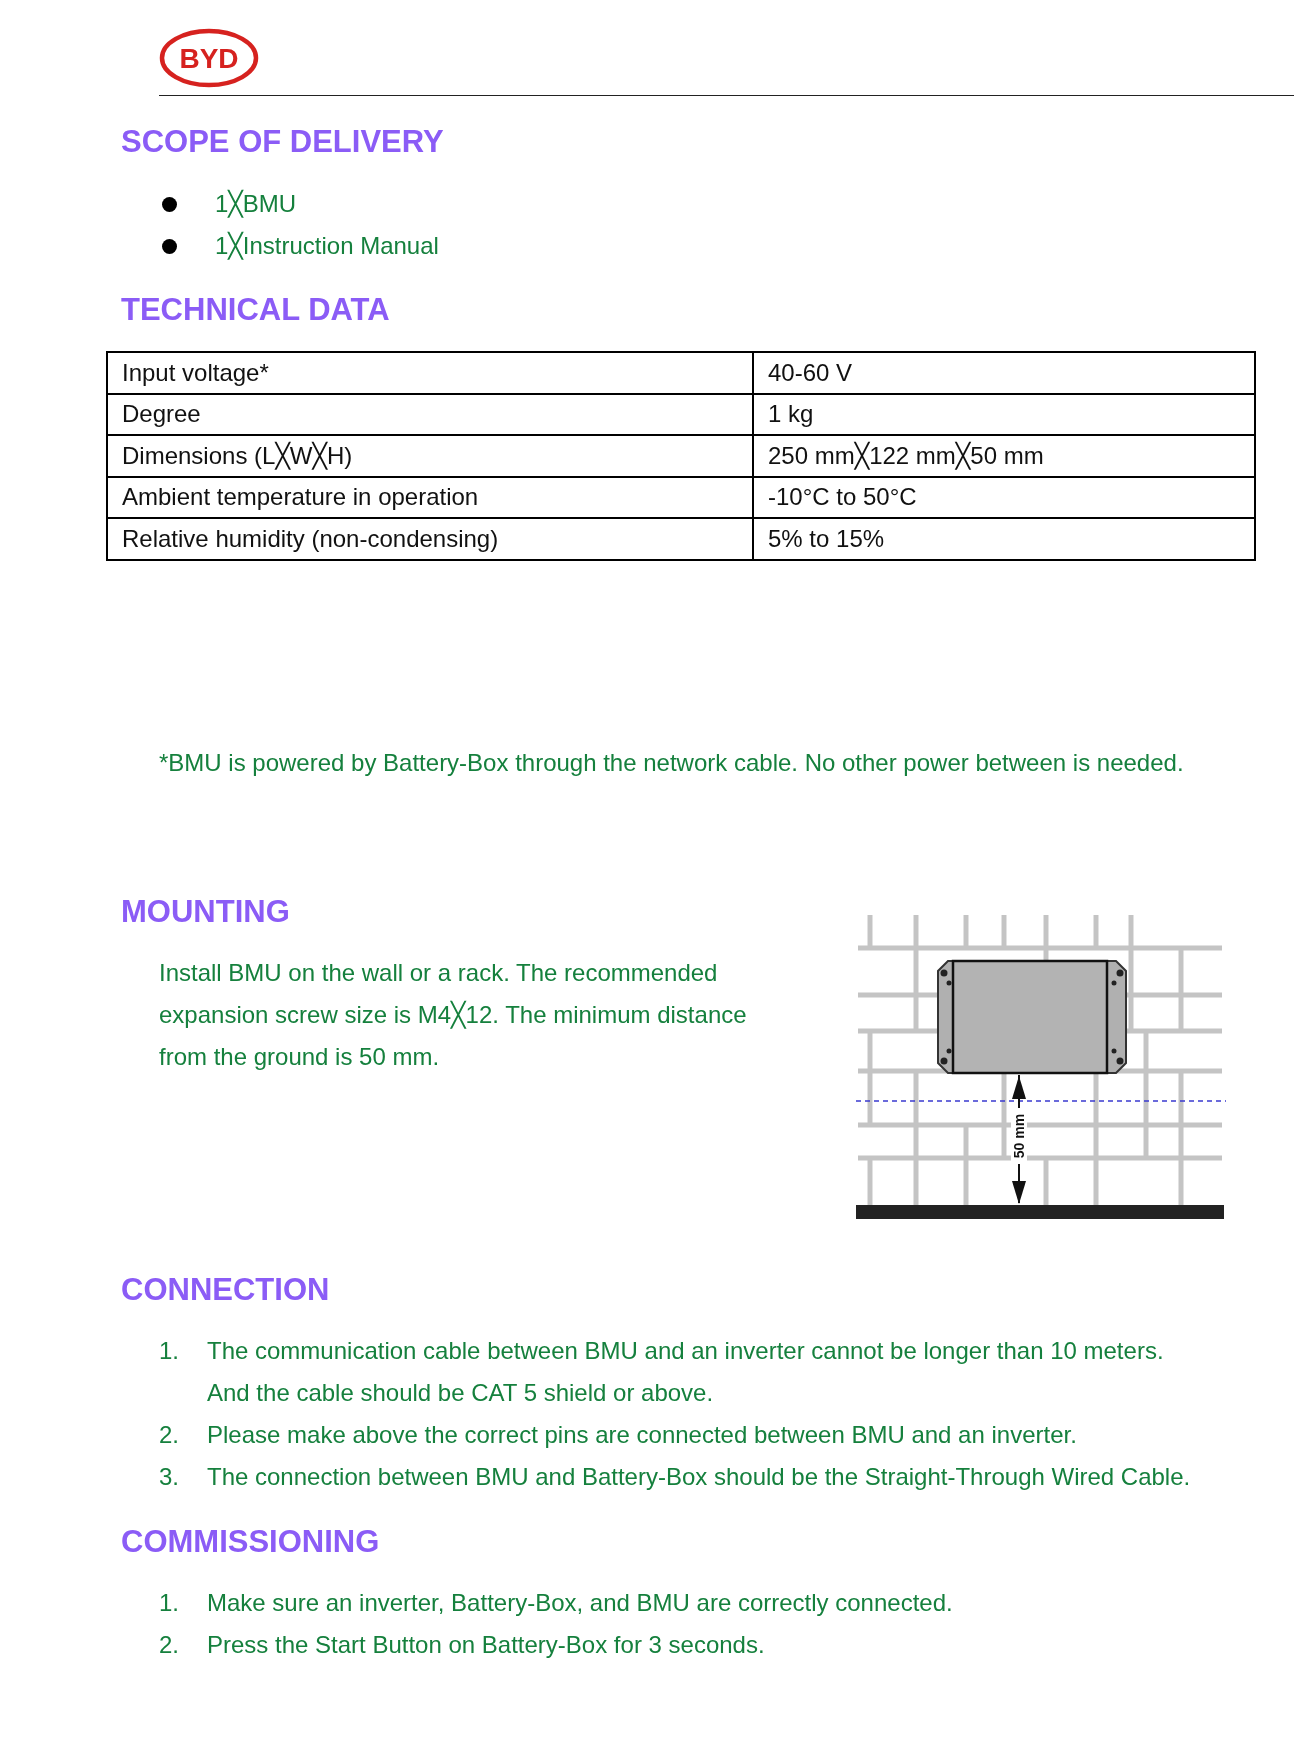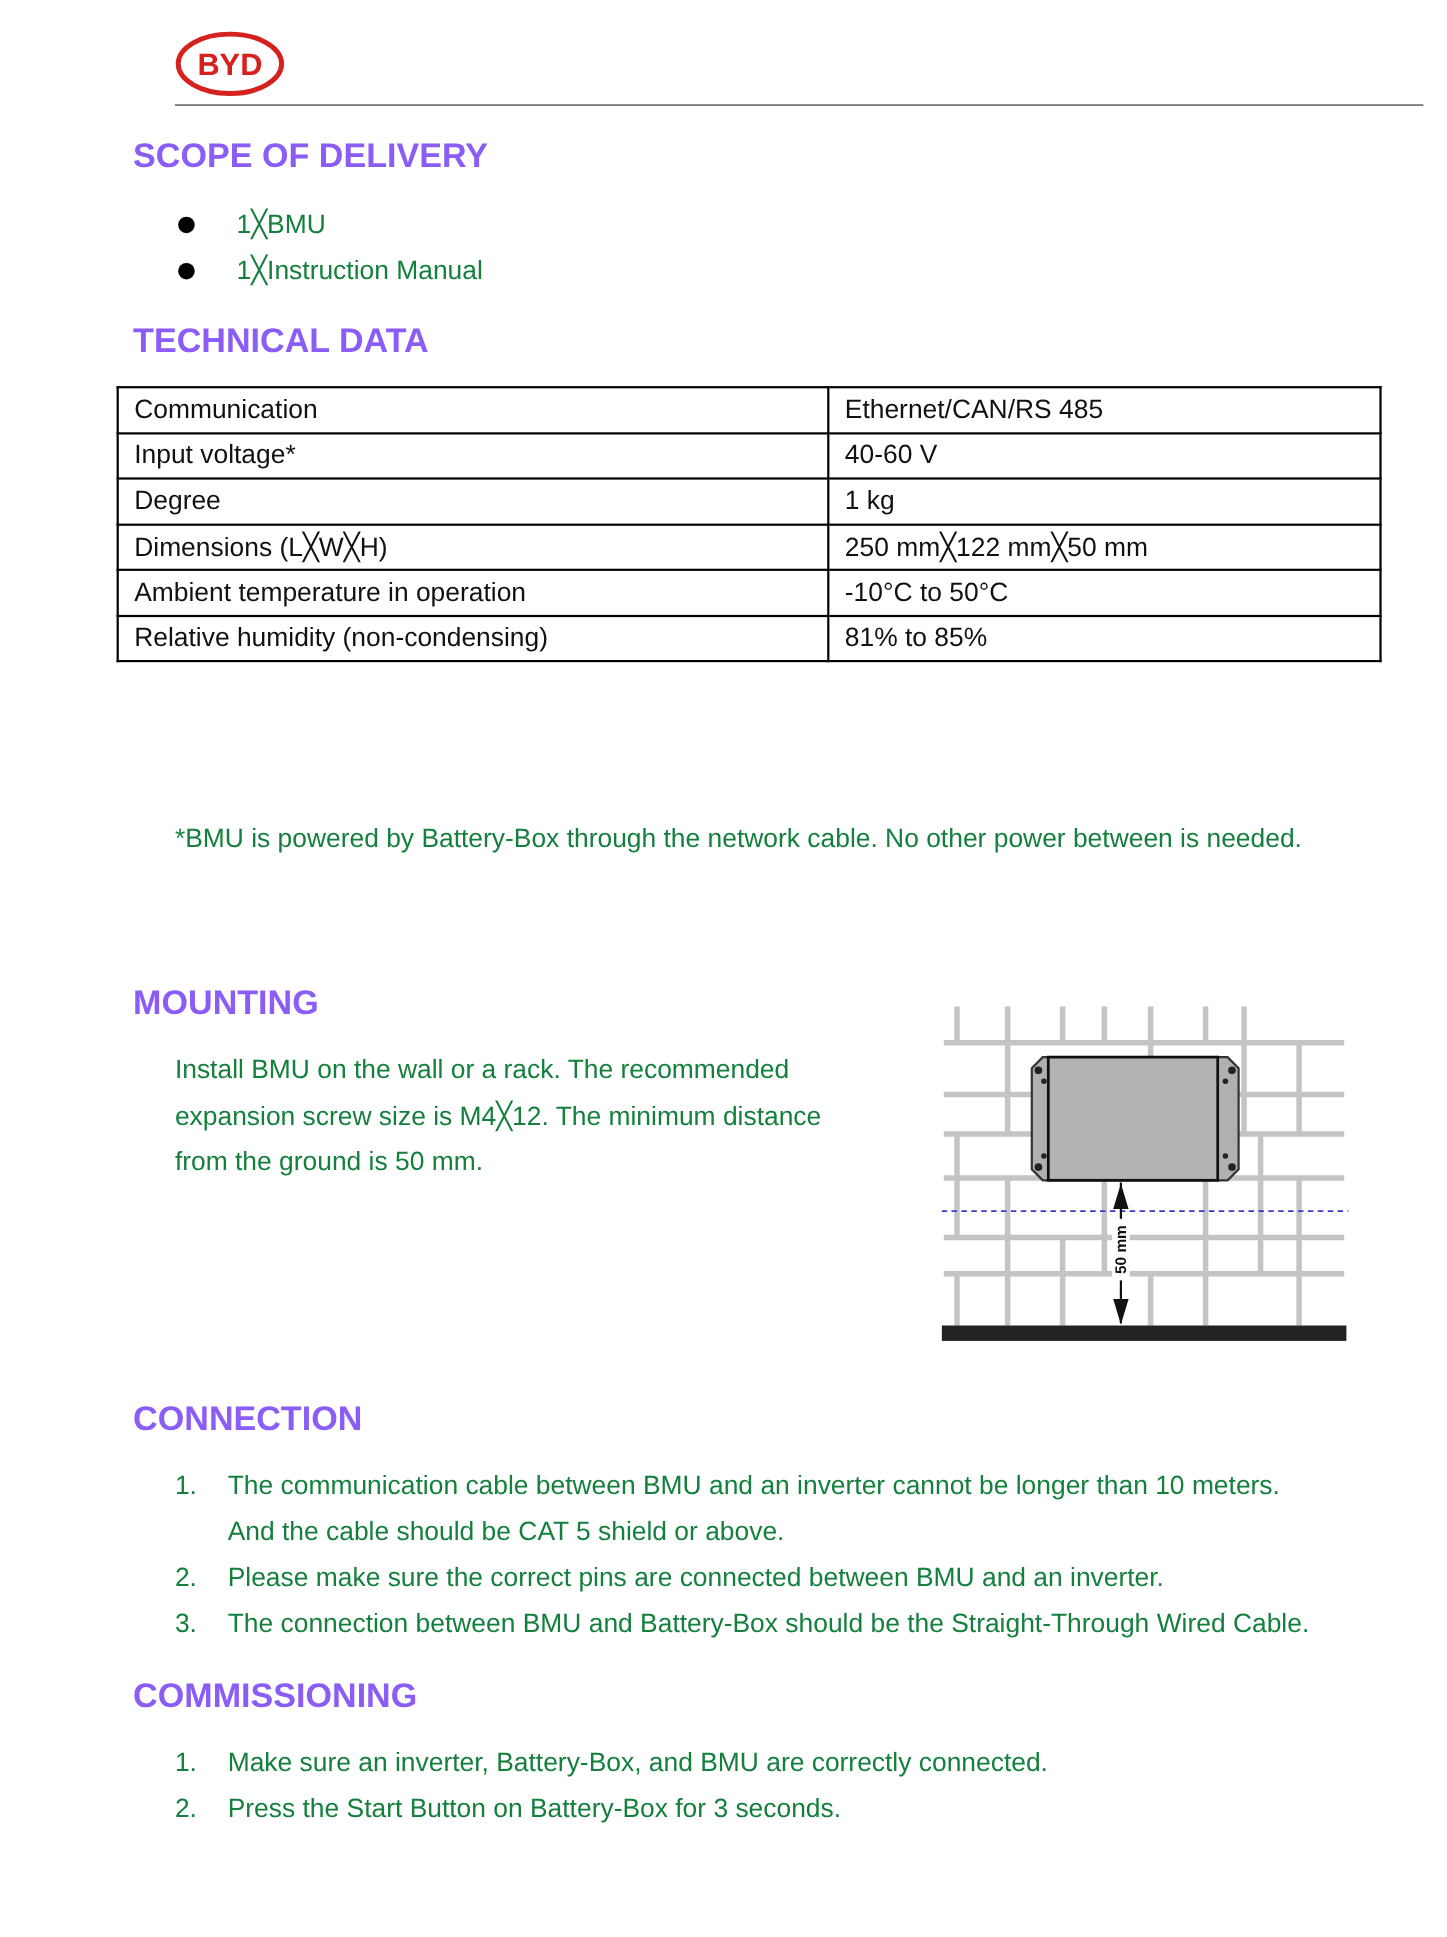--- a/index.html
+++ b/index.html
@@ -30,43 +30,39 @@
 
 <h2 class="sec" style="top:124px">SCOPE OF DELIVERY</h2>
 <div class="abs bullet" style="left:124px; top:197px"></div>
 <div class="abs body-text" style="left:177px; top:190px">1╳BMU</div>
 <div class="abs bullet" style="left:124px; top:239px"></div>
 <div class="abs body-text" style="left:177px; top:232px">1╳Instruction Manual</div>
 
 <h2 class="sec" style="top:292px">TECHNICAL DATA</h2>
 <table class="tech">
   <tbody>
-      <tr>
-        <td class="k">Communication</td>
-        <td>Ethernet/CAN/RS 485</td>
-      </tr>
   <tr>
         <td class="k">Input voltage*</td>
         <td>40-60 V</td>
       </tr>
   <tr>
         <td class="k">Degree</td>
         <td>1 kg</td>
       </tr>
   <tr>
         <td class="k">Dimensions (L╳W╳H)</td>
         <td>250 mm╳122 mm╳50 mm</td>
       </tr>
   <tr>
         <td class="k">Ambient temperature in operation</td>
         <td>-10°C to 50°C</td>
       </tr>
   <tr>
         <td class="k">Relative humidity (non-condensing)</td>
-        <td>81% to 85%</td>
+        <td>5% to 15%</td>
       </tr>
 </tbody>
   </table>
 <div class="abs body-text" style="left:121px; top:749px">*BMU is powered by Battery-Box through the network cable. No other power between is needed.</div>
 
 <h2 class="sec" style="top:894px">MOUNTING</h2>
 <div class="abs body-text" style="left:121px; top:959px">Install BMU on the wall or a rack. The recommended</div>
 <div class="abs body-text" style="left:121px; top:1001px">expansion screw size is M4╳12. The minimum distance</div>
 <div class="abs body-text" style="left:121px; top:1043px">from the ground is 50 mm.</div>
 
@@ -123,21 +119,21 @@
     </g>
   </svg>
 </div>
 
 <h2 class="sec" style="top:1272px">CONNECTION</h2>
 <div class="abs body-text" style="left:121px; top:1337px">
   <span class="num">1.</span><span>The communication cable between BMU and an inverter cannot be longer than 10 meters.</span>
 </div>
 <div class="abs body-text" style="left:169px; top:1379px">And the cable should be CAT 5 shield or above.</div>
 <div class="abs body-text" style="left:121px; top:1421px">
-  <span class="num">2.</span><span>Please make sure the correct pins are connected between BMU and an inverter.</span>
+  <span class="num">2.</span><span>Please make above the correct pins are connected between BMU and an inverter.</span>
 </div>
 <div class="abs body-text" style="left:121px; top:1463px">
   <span class="num">3.</span><span>The connection between BMU and Battery-Box should be the Straight-Through Wired Cable.</span>
 </div>
 
 <h2 class="sec" style="top:1524px">COMMISSIONING</h2>
 <div class="abs body-text" style="left:121px; top:1589px">
   <span class="num">1.</span><span>Make sure an inverter, Battery-Box, and BMU are correctly connected.</span>
 </div>
 <div class="abs body-text" style="left:121px; top:1631px">

